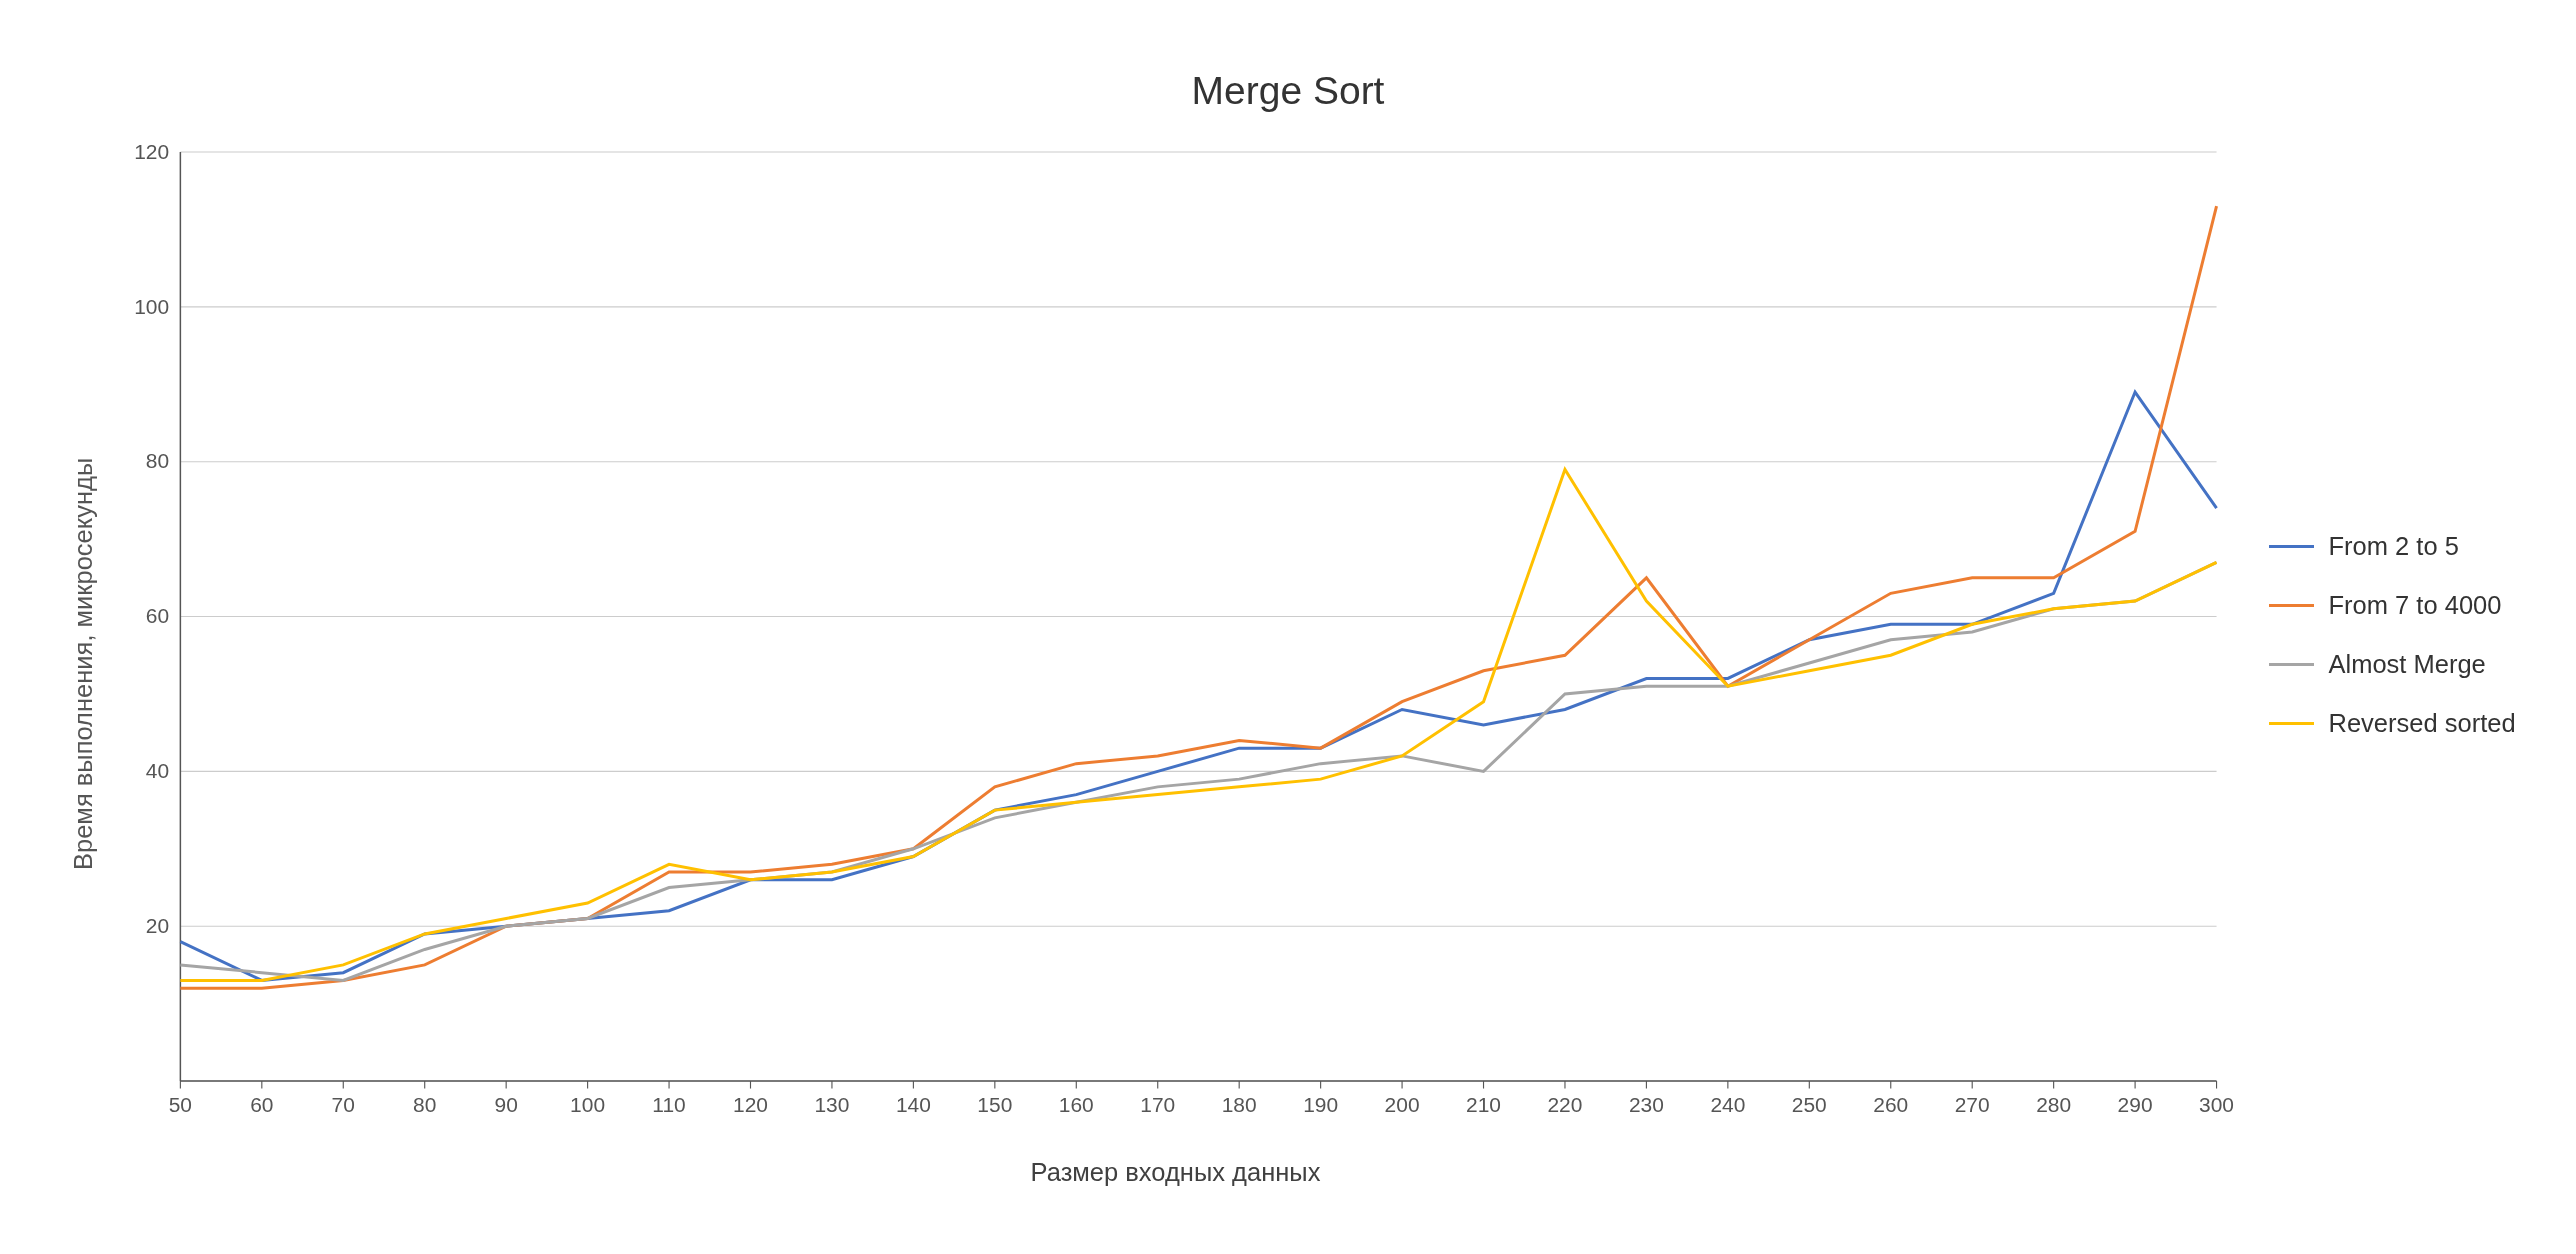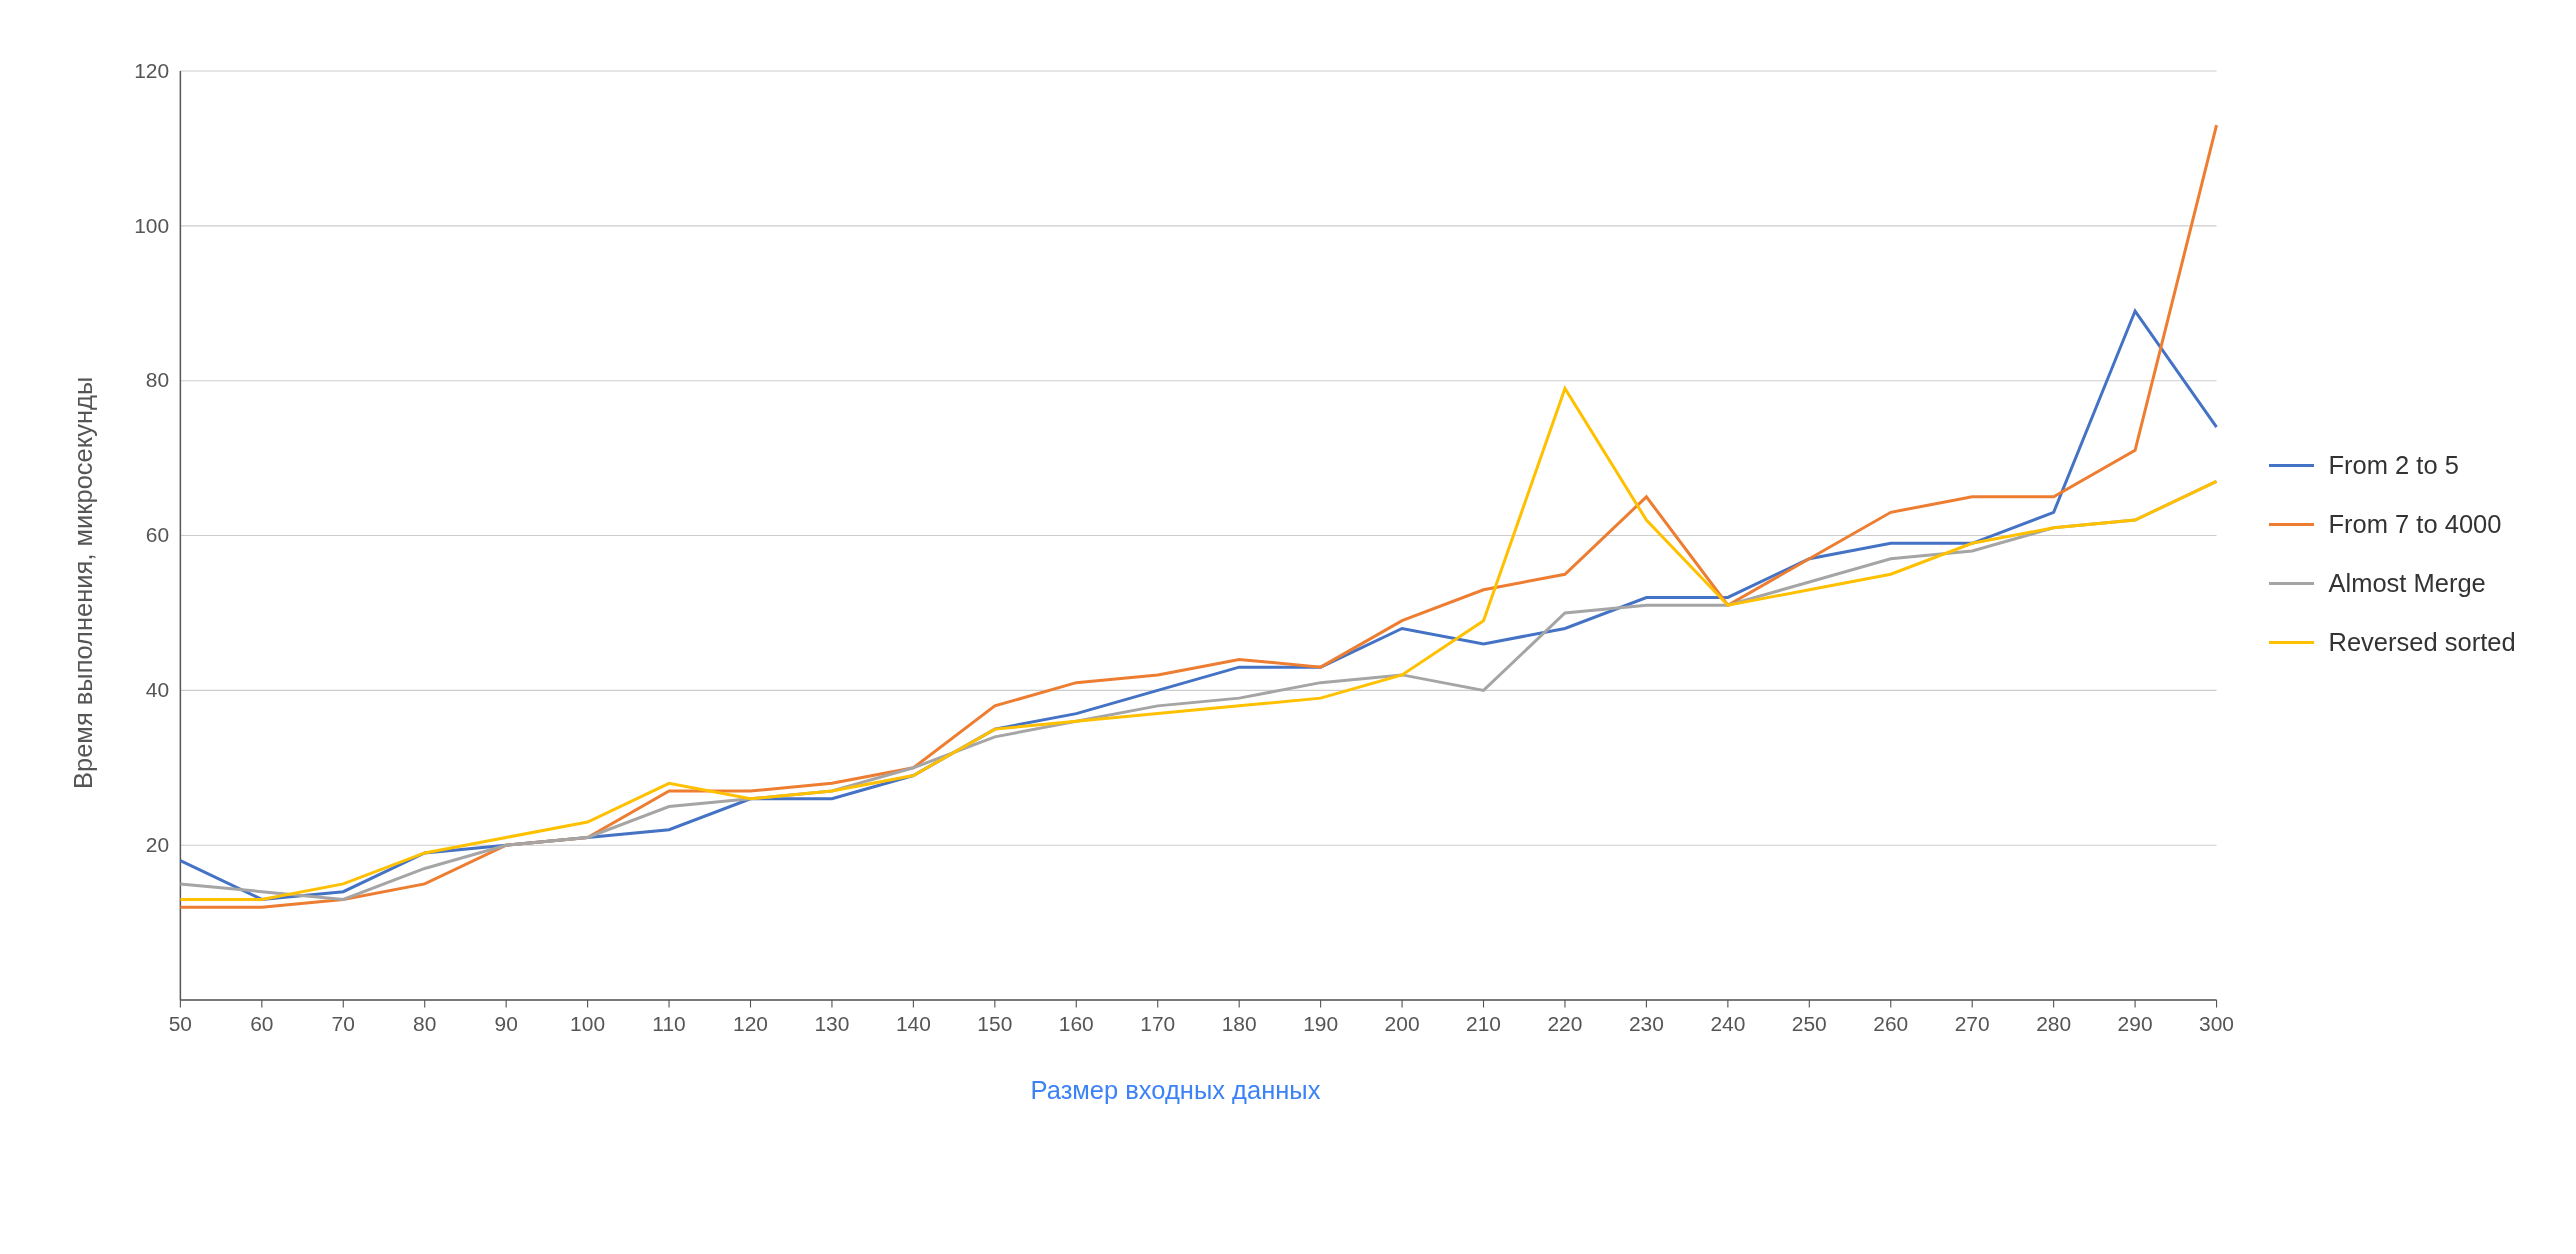--- a/index.html
+++ b/index.html
@@ -73,33 +73,34 @@
       color: #333;
     }
     .legend-line {
       width: 45px;
       height: 3px;
       flex-shrink: 0;
     }
     .x-axis-label {
       text-align: center;
       font-size: 25.5px;
-      color: #3b82f6;
+      color: #404040;
       padding: 15px 0;
       padding-right: 285px;
     }
     svg.chart-svg {
       width: 100%;
       height: 100%;
     }
   </style>
 </head>
 <body>
 
 <div class="chart-container">
+  <div class="chart-title">Merge Sort</div>
   <div class="chart-area">
     <div class="y-axis-label">Время выполнения, микросекунды</div>
     <div class="chart-main">
       <div class="plot-and-legend">
         <div class="plot-area">
           <svg class="chart-svg" id="mainChart" viewBox="0 0 2840 1351" width="2127" height="1012">
               <line x1="90" y1="1271" x2="2810" y2="1271" stroke="#CCCCCC" stroke-width="1.5"></line>
               <line x1="90" y1="1064.1666666666667" x2="2810" y2="1064.1666666666667" stroke="#CCCCCC" stroke-width="1.5"></line>
               <text x="75" y="1073.1666666666667" text-anchor="end" font-size="28" fill="#555" font-family="Segoe UI, Arial, sans-serif">20</text>
               <line x1="90" y1="857.3333333333334" x2="2810" y2="857.3333333333334" stroke="#CCCCCC" stroke-width="1.5"></line>

